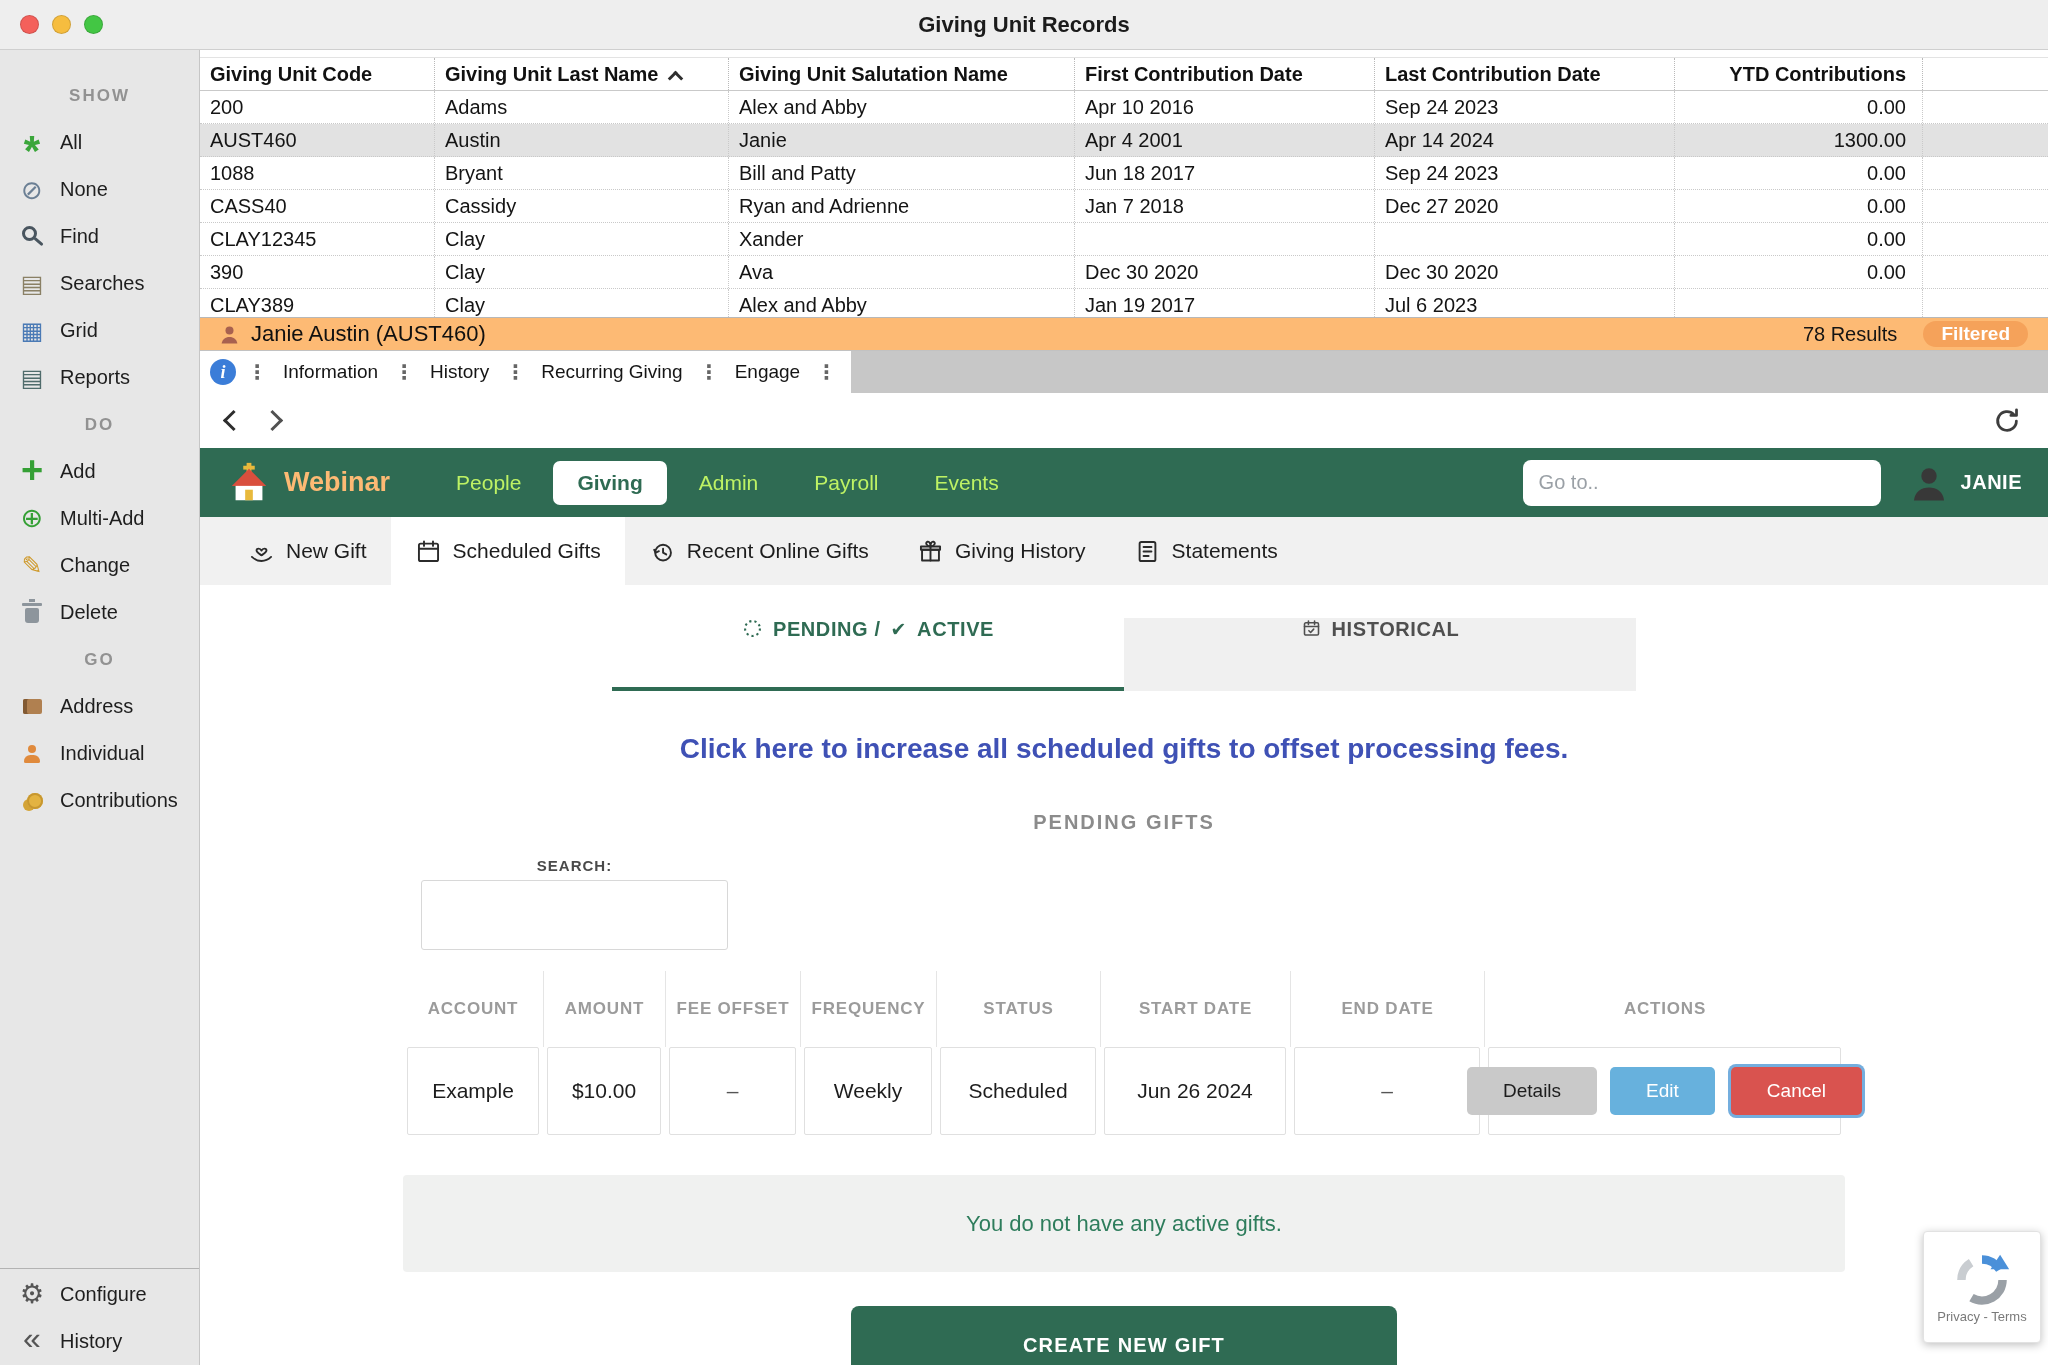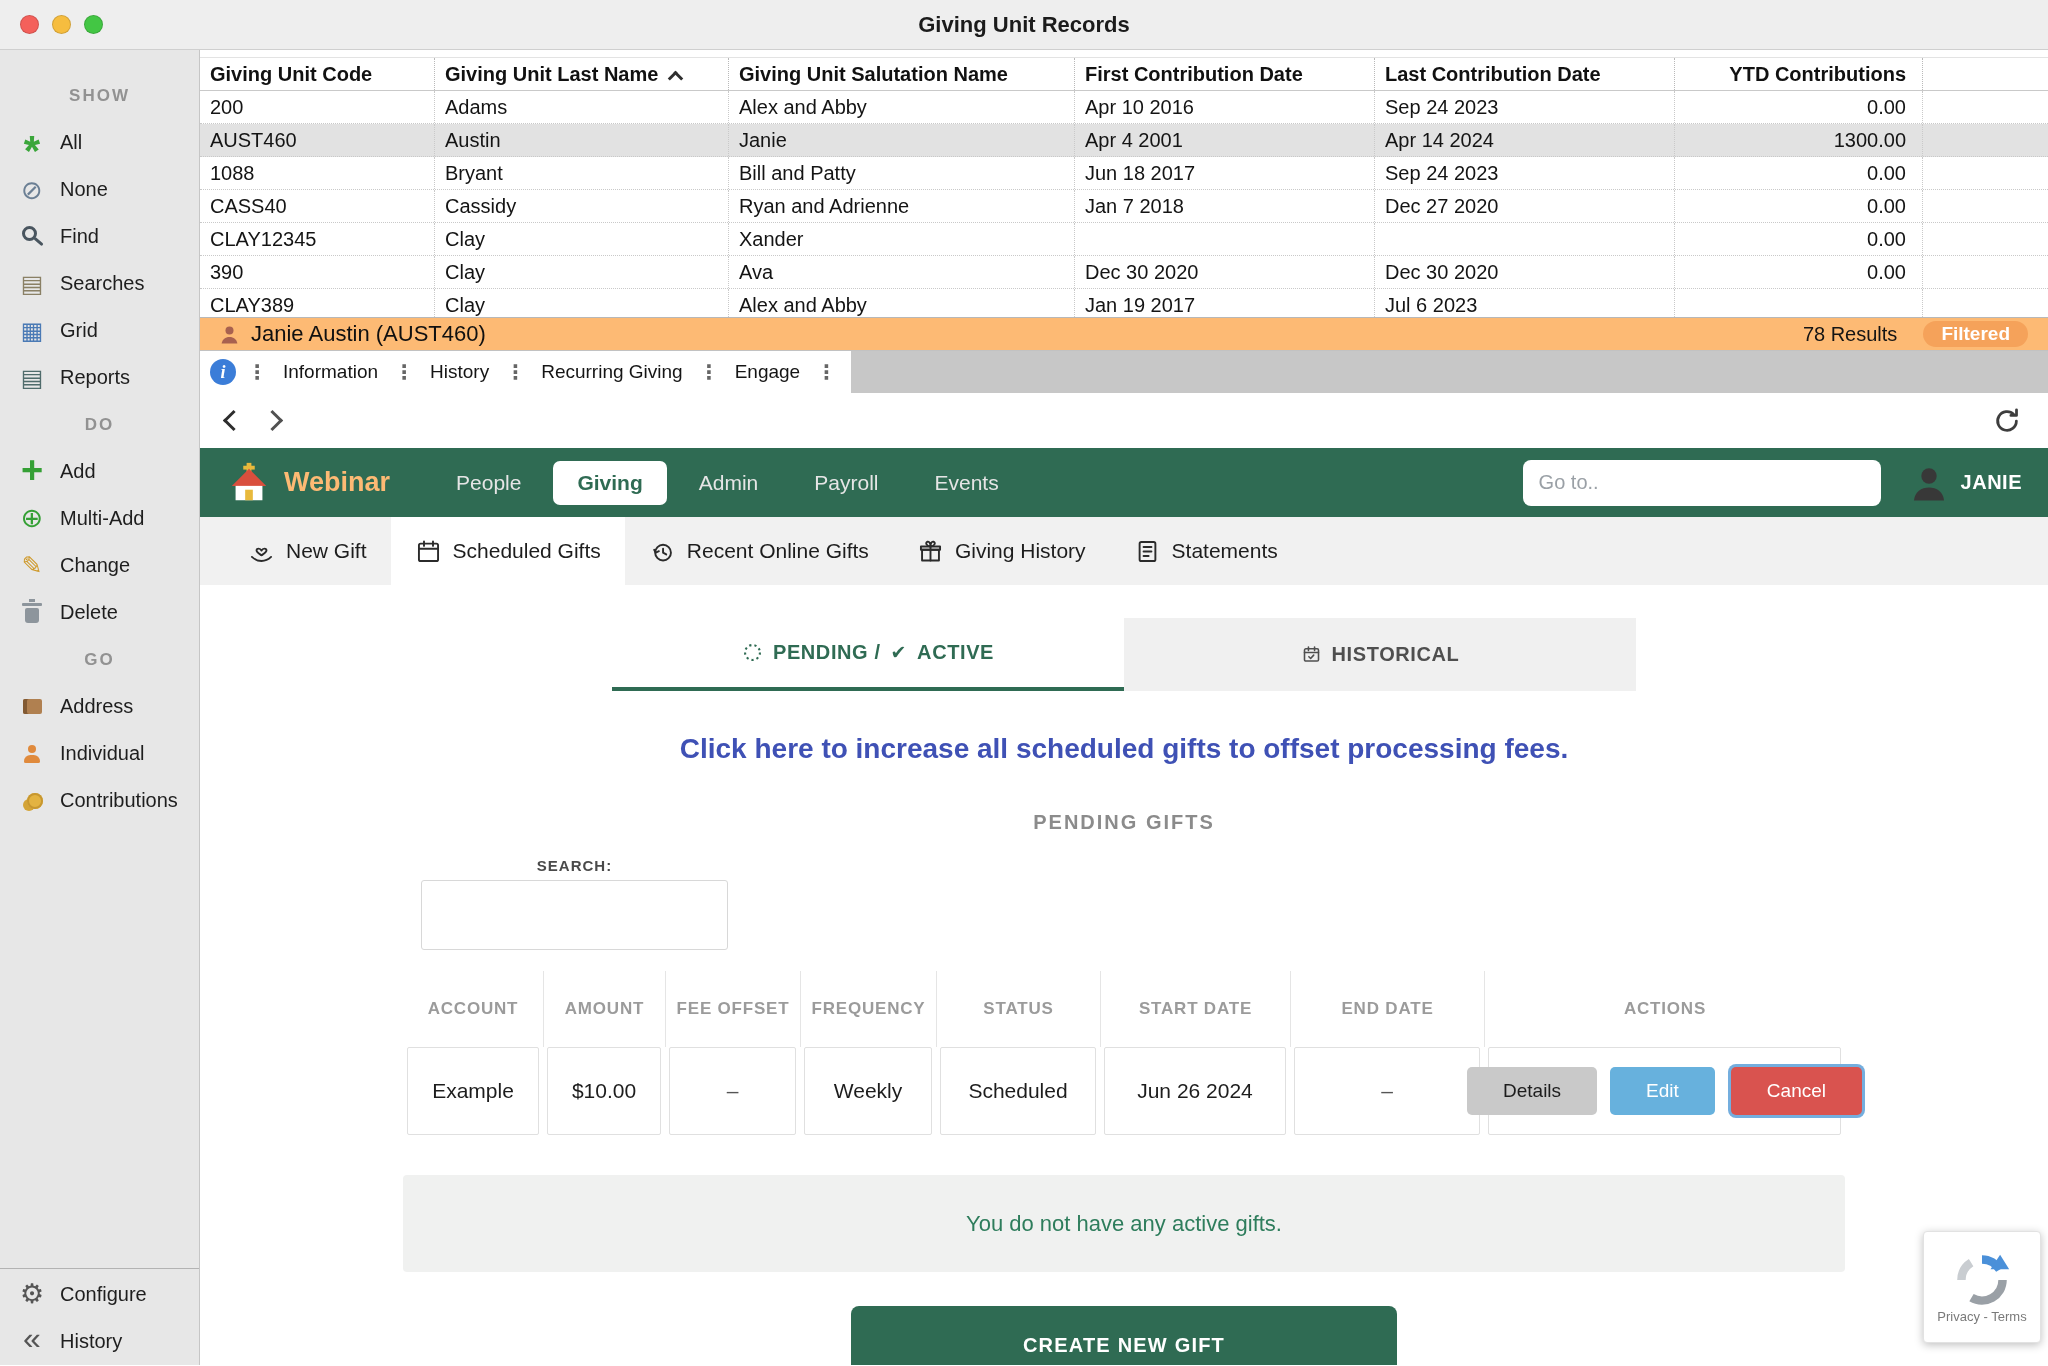--- a/index.html
+++ b/index.html
@@ -79,39 +79,39 @@
   .nav-row{height:55px;background:#fff;display:flex;align-items:center;padding:0 26px;gap:24px;}
   .chev{width:15px;height:15px;flex:none;}
   .chev.left{border-left:3px solid #2d2d2d;border-bottom:3px solid #2d2d2d;transform:rotate(45deg);}
   .chev.right{border-left:3px solid #515151;border-bottom:3px solid #515151;transform:rotate(225deg);}
   .refresh-btn{margin-left:auto;display:flex;align-items:center;}
   
   .site-header{height:69px;background:var(--green);display:flex;align-items:center;padding:0 26px;}
   .church-svg{width:46px;height:46px;flex:none;}
   .brand{margin-left:12px;font-size:27px;font-weight:700;color:#fdba74;white-space:nowrap;}
   .site-nav{display:flex;align-items:center;margin-left:42px;gap:8px;}
-  .site-nav-item{font-size:21px;color:#e5e5e5;font-weight:500;padding:10px 24px;border-radius:7px;white-space:nowrap;}
+  .site-nav-item{font-size:21px;color:#bef264;font-weight:500;padding:10px 24px;border-radius:7px;white-space:nowrap;}
   .site-nav-item.active{background:#fff;color:var(--green);font-weight:700;}
   .goto-input{margin-left:auto;width:358px;height:46px;border:none;border-radius:8px;background:#fff;padding:0 16px;font-size:20px;color:#333;font-family:inherit;}
   .goto-input::placeholder{color:#9aa0a6;}
   .user-menu{display:flex;align-items:center;margin-left:26px;gap:10px;}
   .avatar-svg{width:44px;height:44px;}
   .user-name{color:#fff;font-size:20px;font-weight:700;letter-spacing:.5px;}
   
   .subnav{height:68px;background:#f1f1f1;display:flex;align-items:stretch;padding-left:24px;}
   .subnav-item{display:flex;align-items:center;gap:11px;padding:0 24px;font-size:21px;color:#1d1d1d;font-weight:500;white-space:nowrap;}
   .subnav-item.active{background:#fff;}
   .subnav-icon{display:flex;align-items:center;}
   .subnav-icon svg{width:27px;height:27px;}
   .subnav-icon svg *{fill:none;stroke:#2b2b2b;stroke-width:1.7;stroke-linecap:round;stroke-linejoin:round;}
   
   .content{flex:1;background:#fff;display:flex;flex-direction:column;align-items:center;overflow:hidden;}
   .content-inner{width:1442px;display:flex;flex-direction:column;}
   .gift-tabs{display:flex;width:1024px;margin:33px auto 0;}
-  .gift-tab{flex:1;height:73px;display:flex;align-items:center;justify-content:center;gap:10px;font-size:20px;font-weight:700;letter-spacing:.6px;cursor:pointer;}
+  .gift-tab{flex:1;height:73px;display:flex;align-items:flex-start;justify-content:center;gap:10px;font-size:20px;font-weight:700;letter-spacing:.6px;cursor:pointer;}
   .gift-tab.pending-active{background:#fff;color:var(--green);border-bottom:4px solid var(--green);}
   .gift-tab.historical{background:#f0f0f0;color:#4f4f4f;}
   .gt-icon{display:flex;align-items:center;}
   .gt-icon svg{width:21px;height:21px;}
   .gt-check{font-size:19px;}
   .fee-link{align-self:center;margin-top:42px;color:var(--indigo);font-size:28px;font-weight:600;cursor:pointer;}
   .pending-title{margin-top:34px;height:46px;display:flex;align-items:center;justify-content:center;color:#8b8b8b;font-size:20px;font-weight:600;letter-spacing:2px;}
   .search-block{margin:12px 0 0 18px;width:307px;display:flex;flex-direction:column;}
   .search-label{text-align:center;font-size:15px;font-weight:700;color:#4a4a4a;letter-spacing:1px;}
   .search-input{margin-top:6px;height:70px;border:1px solid #d8d8d8;border-radius:3px;font-size:20px;padding:0 12px;font-family:inherit;}

